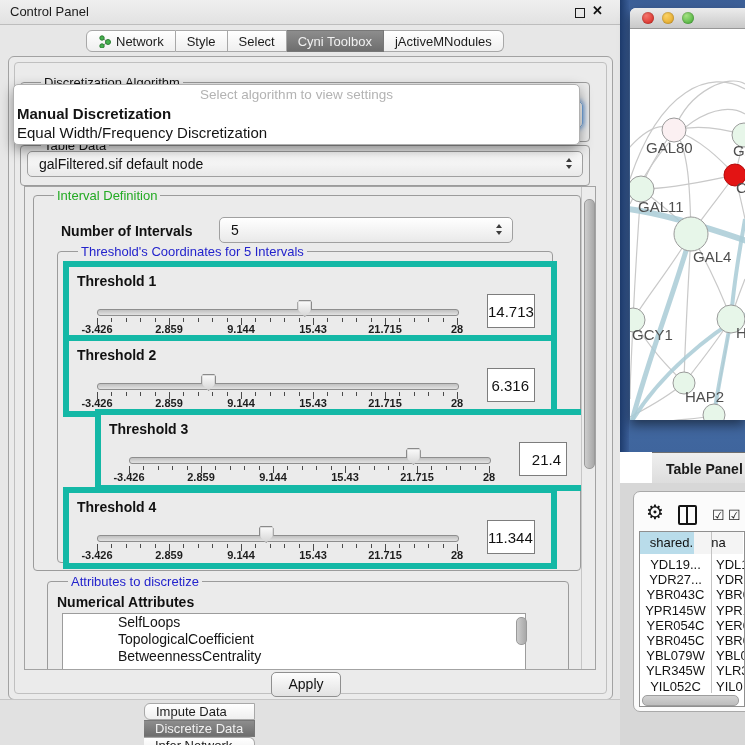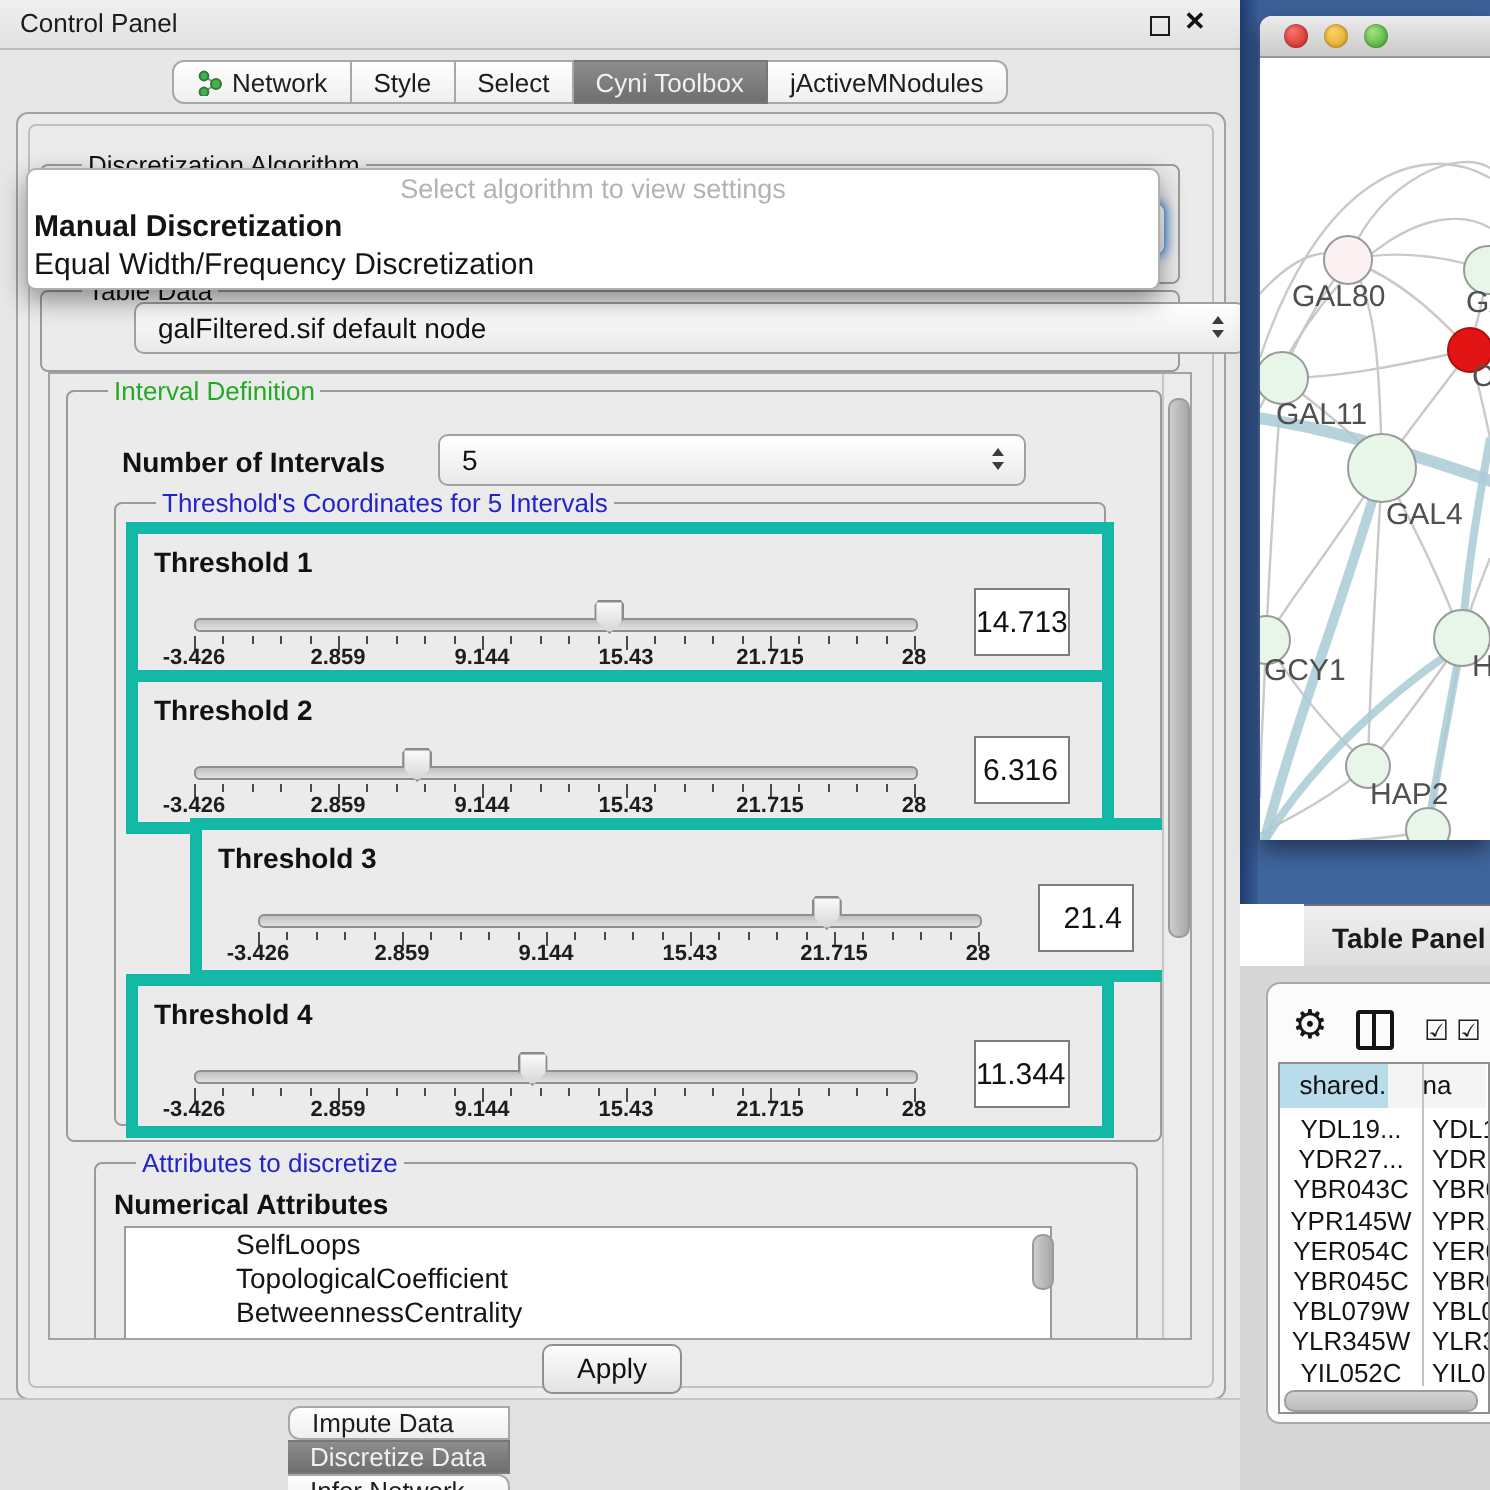--- a/index.html
+++ b/index.html
@@ -143,21 +143,21 @@
   </div>
 
   <div id="algo-popup" class="abs">
     <div class="prow ghost">Select algorithm to view settings</div>
     <div class="prow b">Manual Discretization</div>
     <div class="prow">Equal Width/Frequency Discretization</div>
   </div>
 
   <div class="abs group" style="left:20px;top:145px;width:568px;height:39px;">
     <span class="gtitle">Table Data</span>
-    <div class="abs combo" style="left:6px;top:5px;width:556px;height:26px;margin-left:40px;">
+    <div class="abs combo" style="left:6px;top:5px;width:556px;height:26px;">
       <span>galFiltered.sif default node</span>
       <span class="spin"></span>
     </div>
   </div>
 
   <div id="pane" class="abs">
     <div class="abs group" style="left:8px;top:8px;width:546px;height:374px;">
       <span class="gtitle green">Interval Definition</span>
     </div>
     <span class="abs" style="left:36px;top:36px;font-size:14px;font-weight:bold;color:#111;">Number of Intervals</span>

